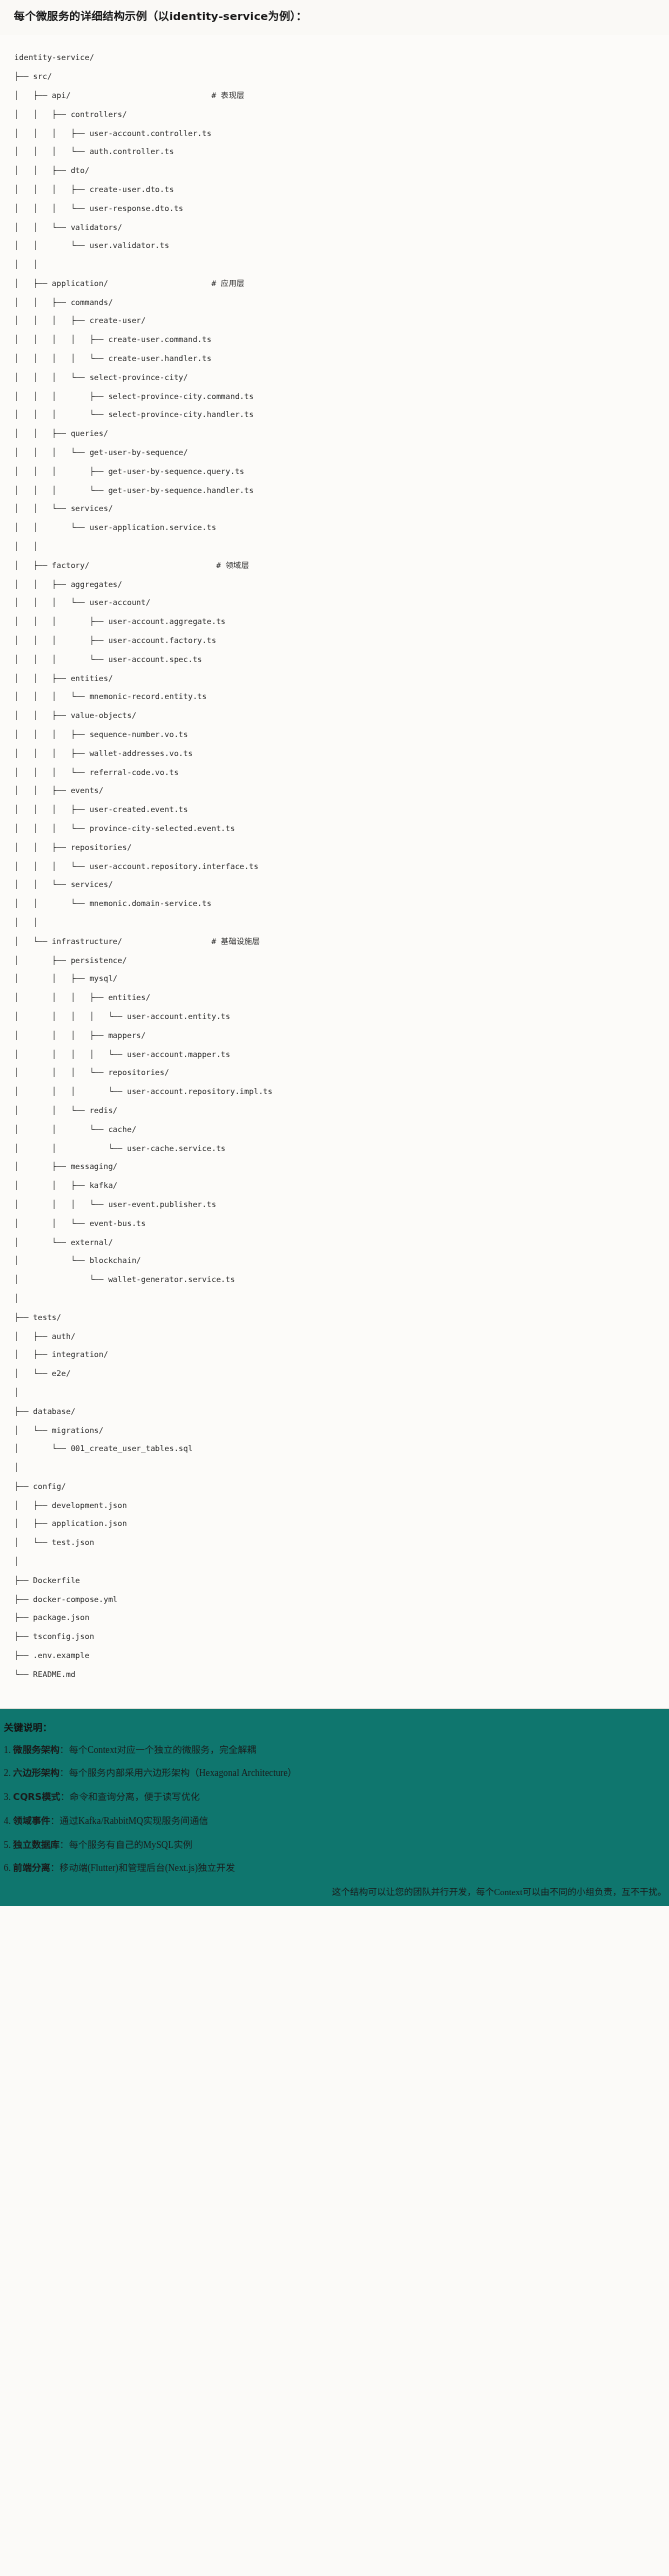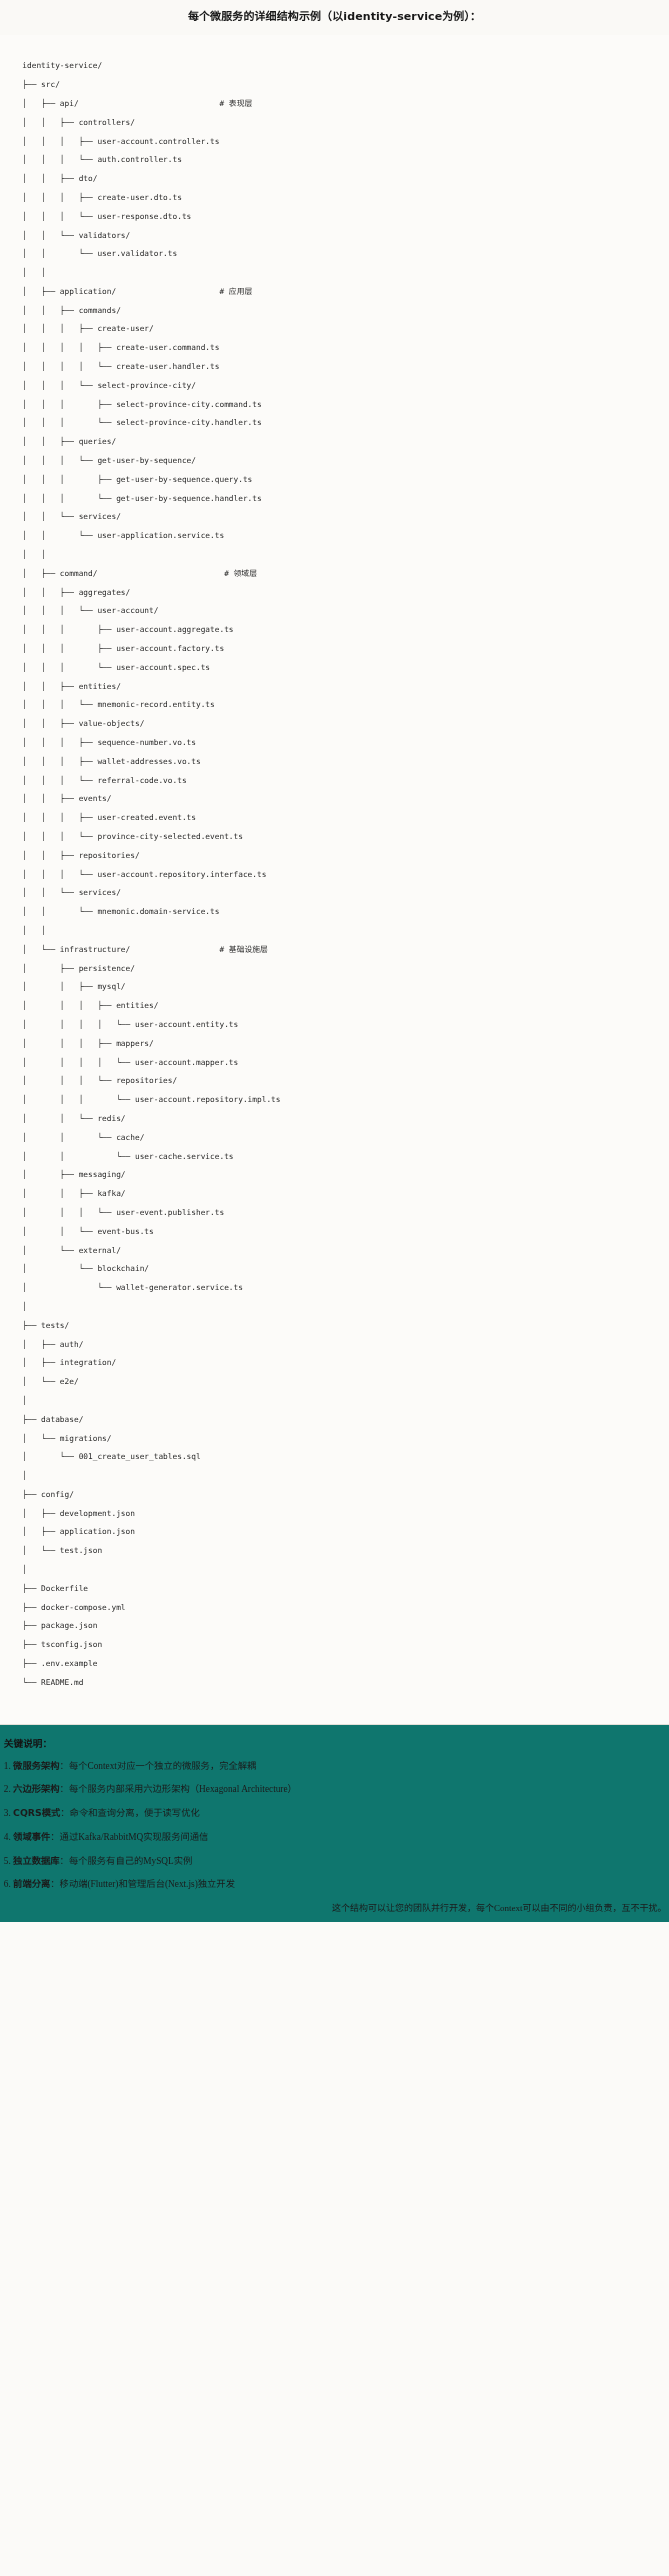--- a/index.html
+++ b/index.html
@@ -27,21 +27,20 @@
     background: #faf9f6;
   }
   .heading-title {
     font-family: "DejaVu Sans", "Liberation Sans", sans-serif;
     font-weight: bold;
     font-size: 11px;
     line-height: 1.45;
     letter-spacing: 0.1px;
     color: #181818;
     margin: 0;
-    text-align: center;
   }
 
   .rule {
     height: 0.6px;
     background: #e3e0d9;
     border: 0;
     margin: 0;
     width: 100%;
   }
 
@@ -49,21 +48,21 @@
   .tree-block {
     background: #fcfbf9;
     padding: 10px 0 11.3px 0;
   }
   .tree {
     font-family: "DejaVu Sans Mono", "Liberation Mono", monospace;
     font-size: 7.8px;
     line-height: 9.4px;
     white-space: pre;
     color: #2a2a2a;
-    margin: 16px;
+    margin: 8px;
     padding: 0 6.3px 0 6.3px;
     tab-size: 4;
   }
   .tree-line {
     white-space: pre;
     display: block;
     height: 9.4px;
   }
 
   
@@ -141,21 +140,21 @@
 <span class="tree-line">│   │   │   └── select-province-city/</span>
 <span class="tree-line">│   │   │       ├── select-province-city.command.ts</span>
 <span class="tree-line">│   │   │       └── select-province-city.handler.ts</span>
 <span class="tree-line">│   │   ├── queries/</span>
 <span class="tree-line">│   │   │   └── get-user-by-sequence/</span>
 <span class="tree-line">│   │   │       ├── get-user-by-sequence.query.ts</span>
 <span class="tree-line">│   │   │       └── get-user-by-sequence.handler.ts</span>
 <span class="tree-line">│   │   └── services/</span>
 <span class="tree-line">│   │       └── user-application.service.ts</span>
 <span class="tree-line">│   │</span>
-<span class="tree-line">│   ├── command/                           # 领域层</span>
+<span class="tree-line">│   ├── factory/                           # 领域层</span>
 <span class="tree-line">│   │   ├── aggregates/</span>
 <span class="tree-line">│   │   │   └── user-account/</span>
 <span class="tree-line">│   │   │       ├── user-account.aggregate.ts</span>
 <span class="tree-line">│   │   │       ├── user-account.factory.ts</span>
 <span class="tree-line">│   │   │       └── user-account.spec.ts</span>
 <span class="tree-line">│   │   ├── entities/</span>
 <span class="tree-line">│   │   │   └── mnemonic-record.entity.ts</span>
 <span class="tree-line">│   │   ├── value-objects/</span>
 <span class="tree-line">│   │   │   ├── sequence-number.vo.ts</span>
 <span class="tree-line">│   │   │   ├── wallet-addresses.vo.ts</span>

